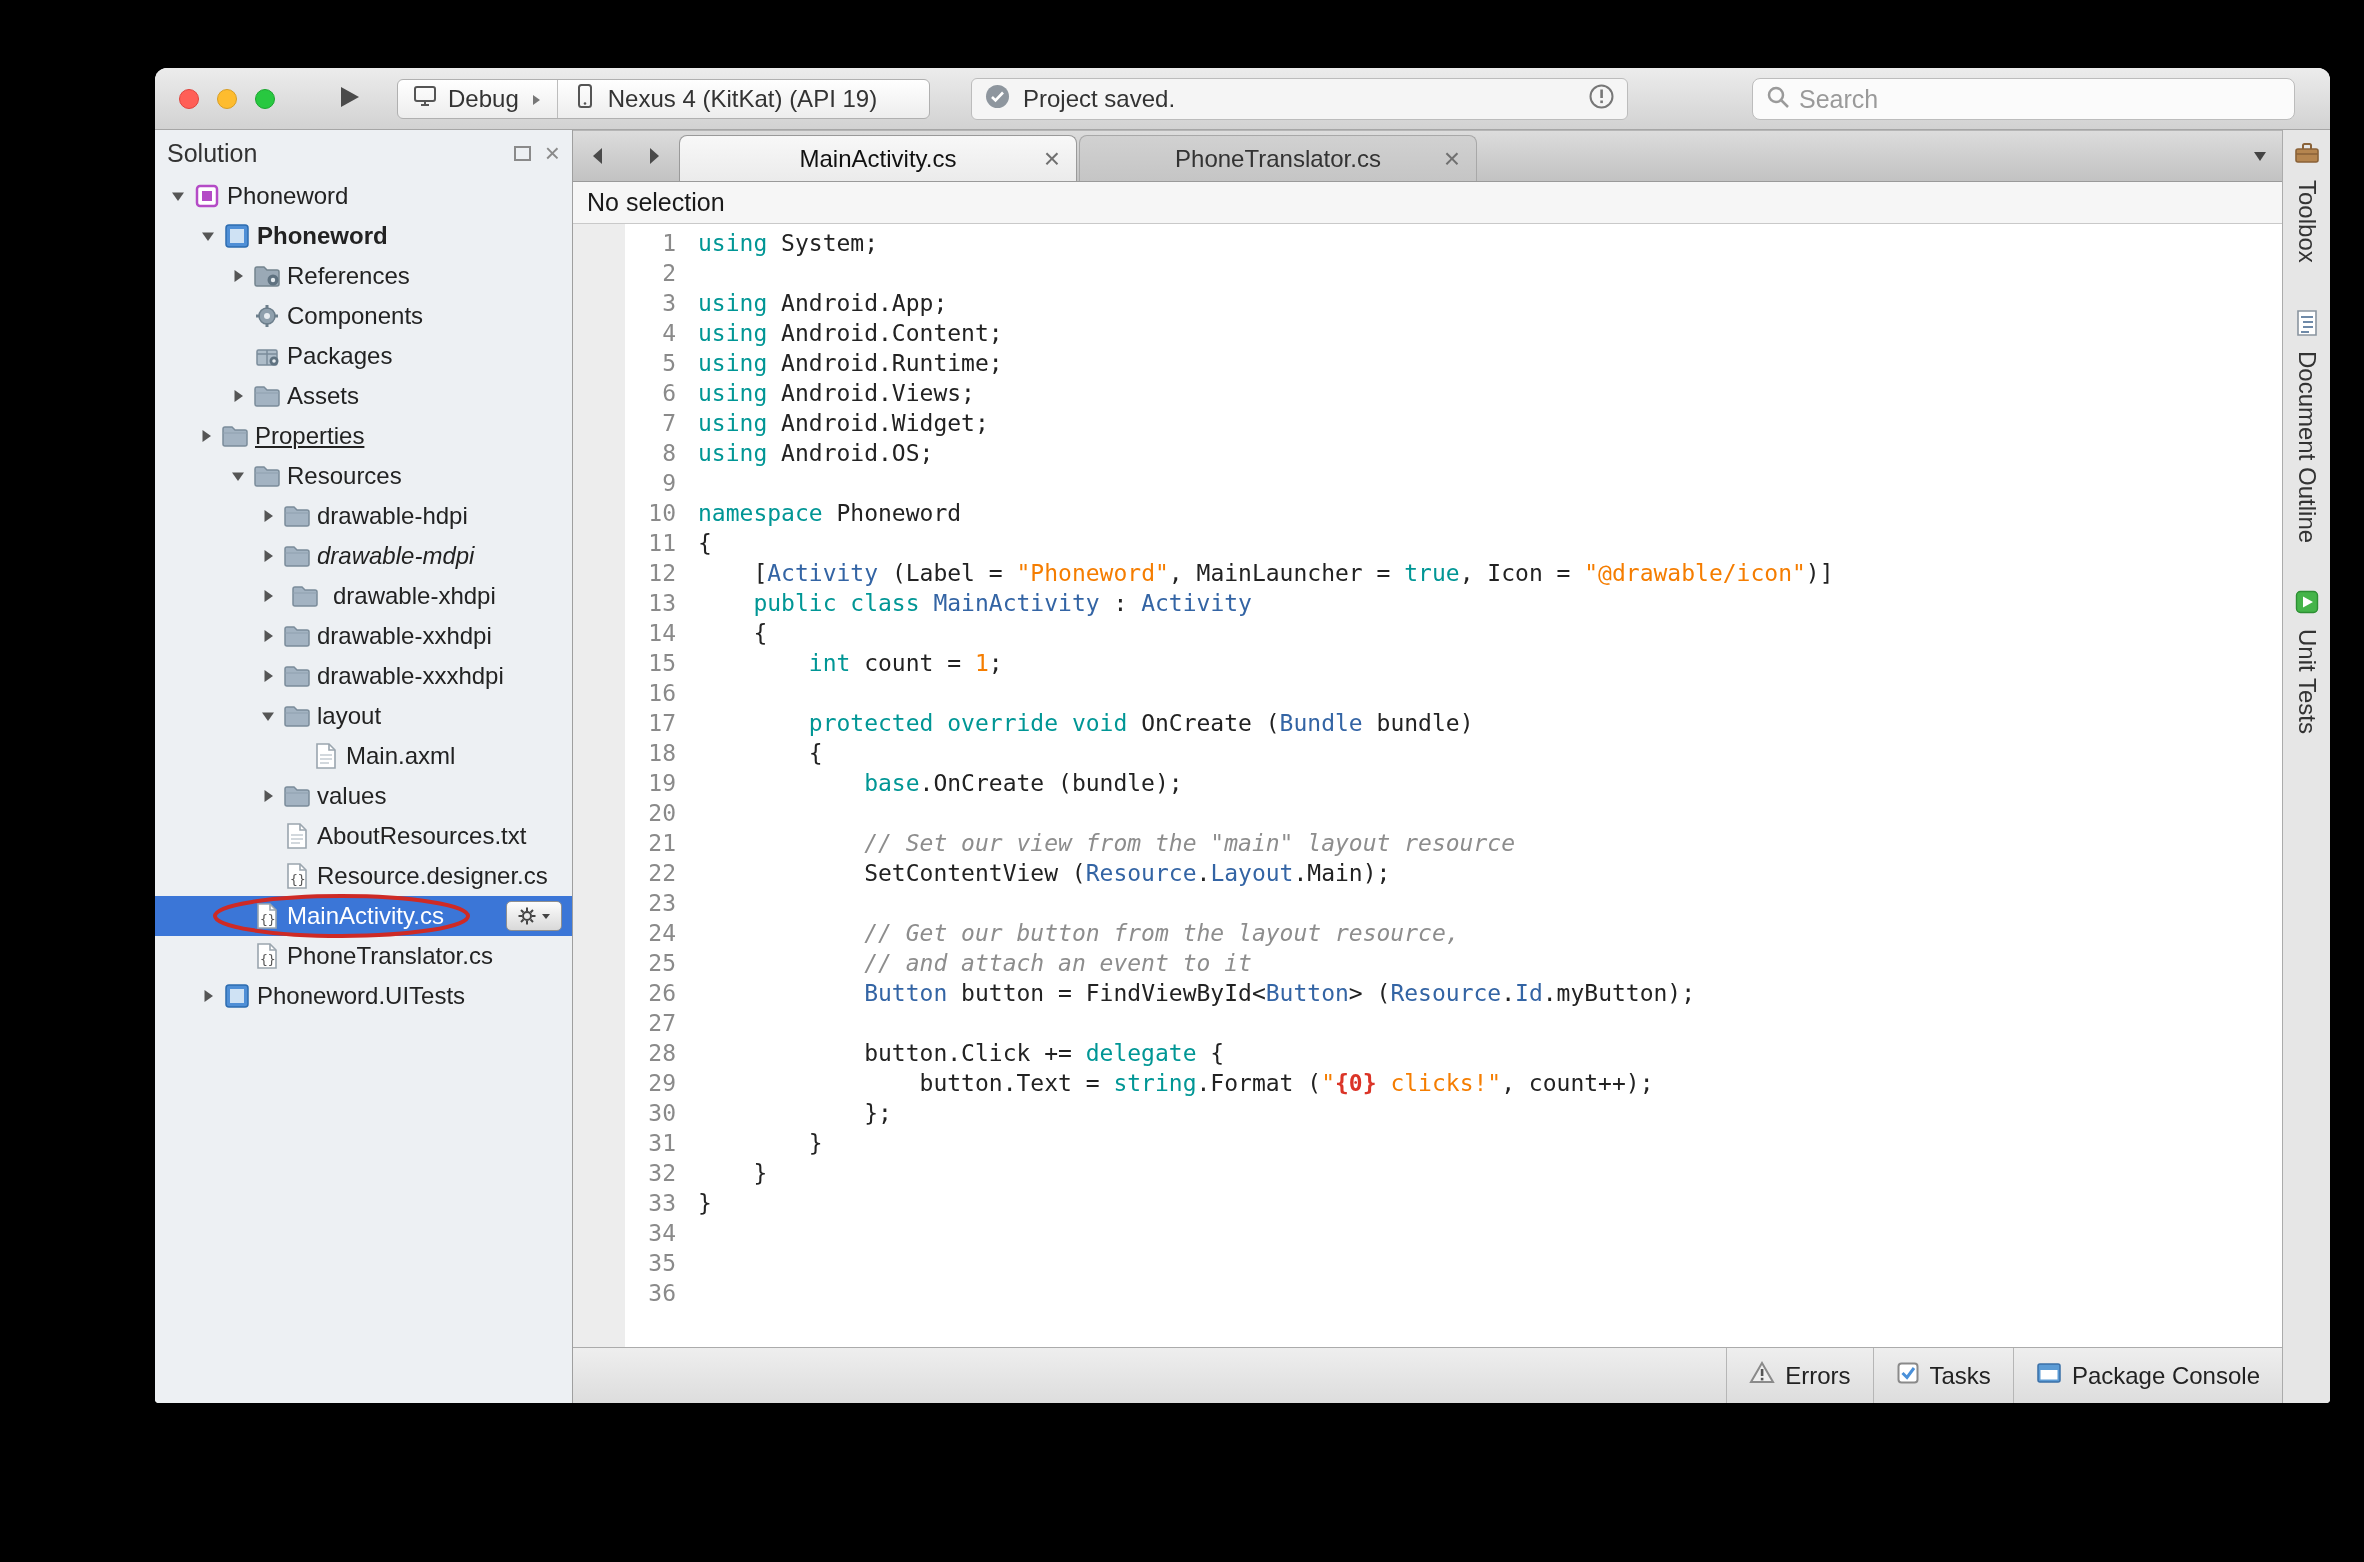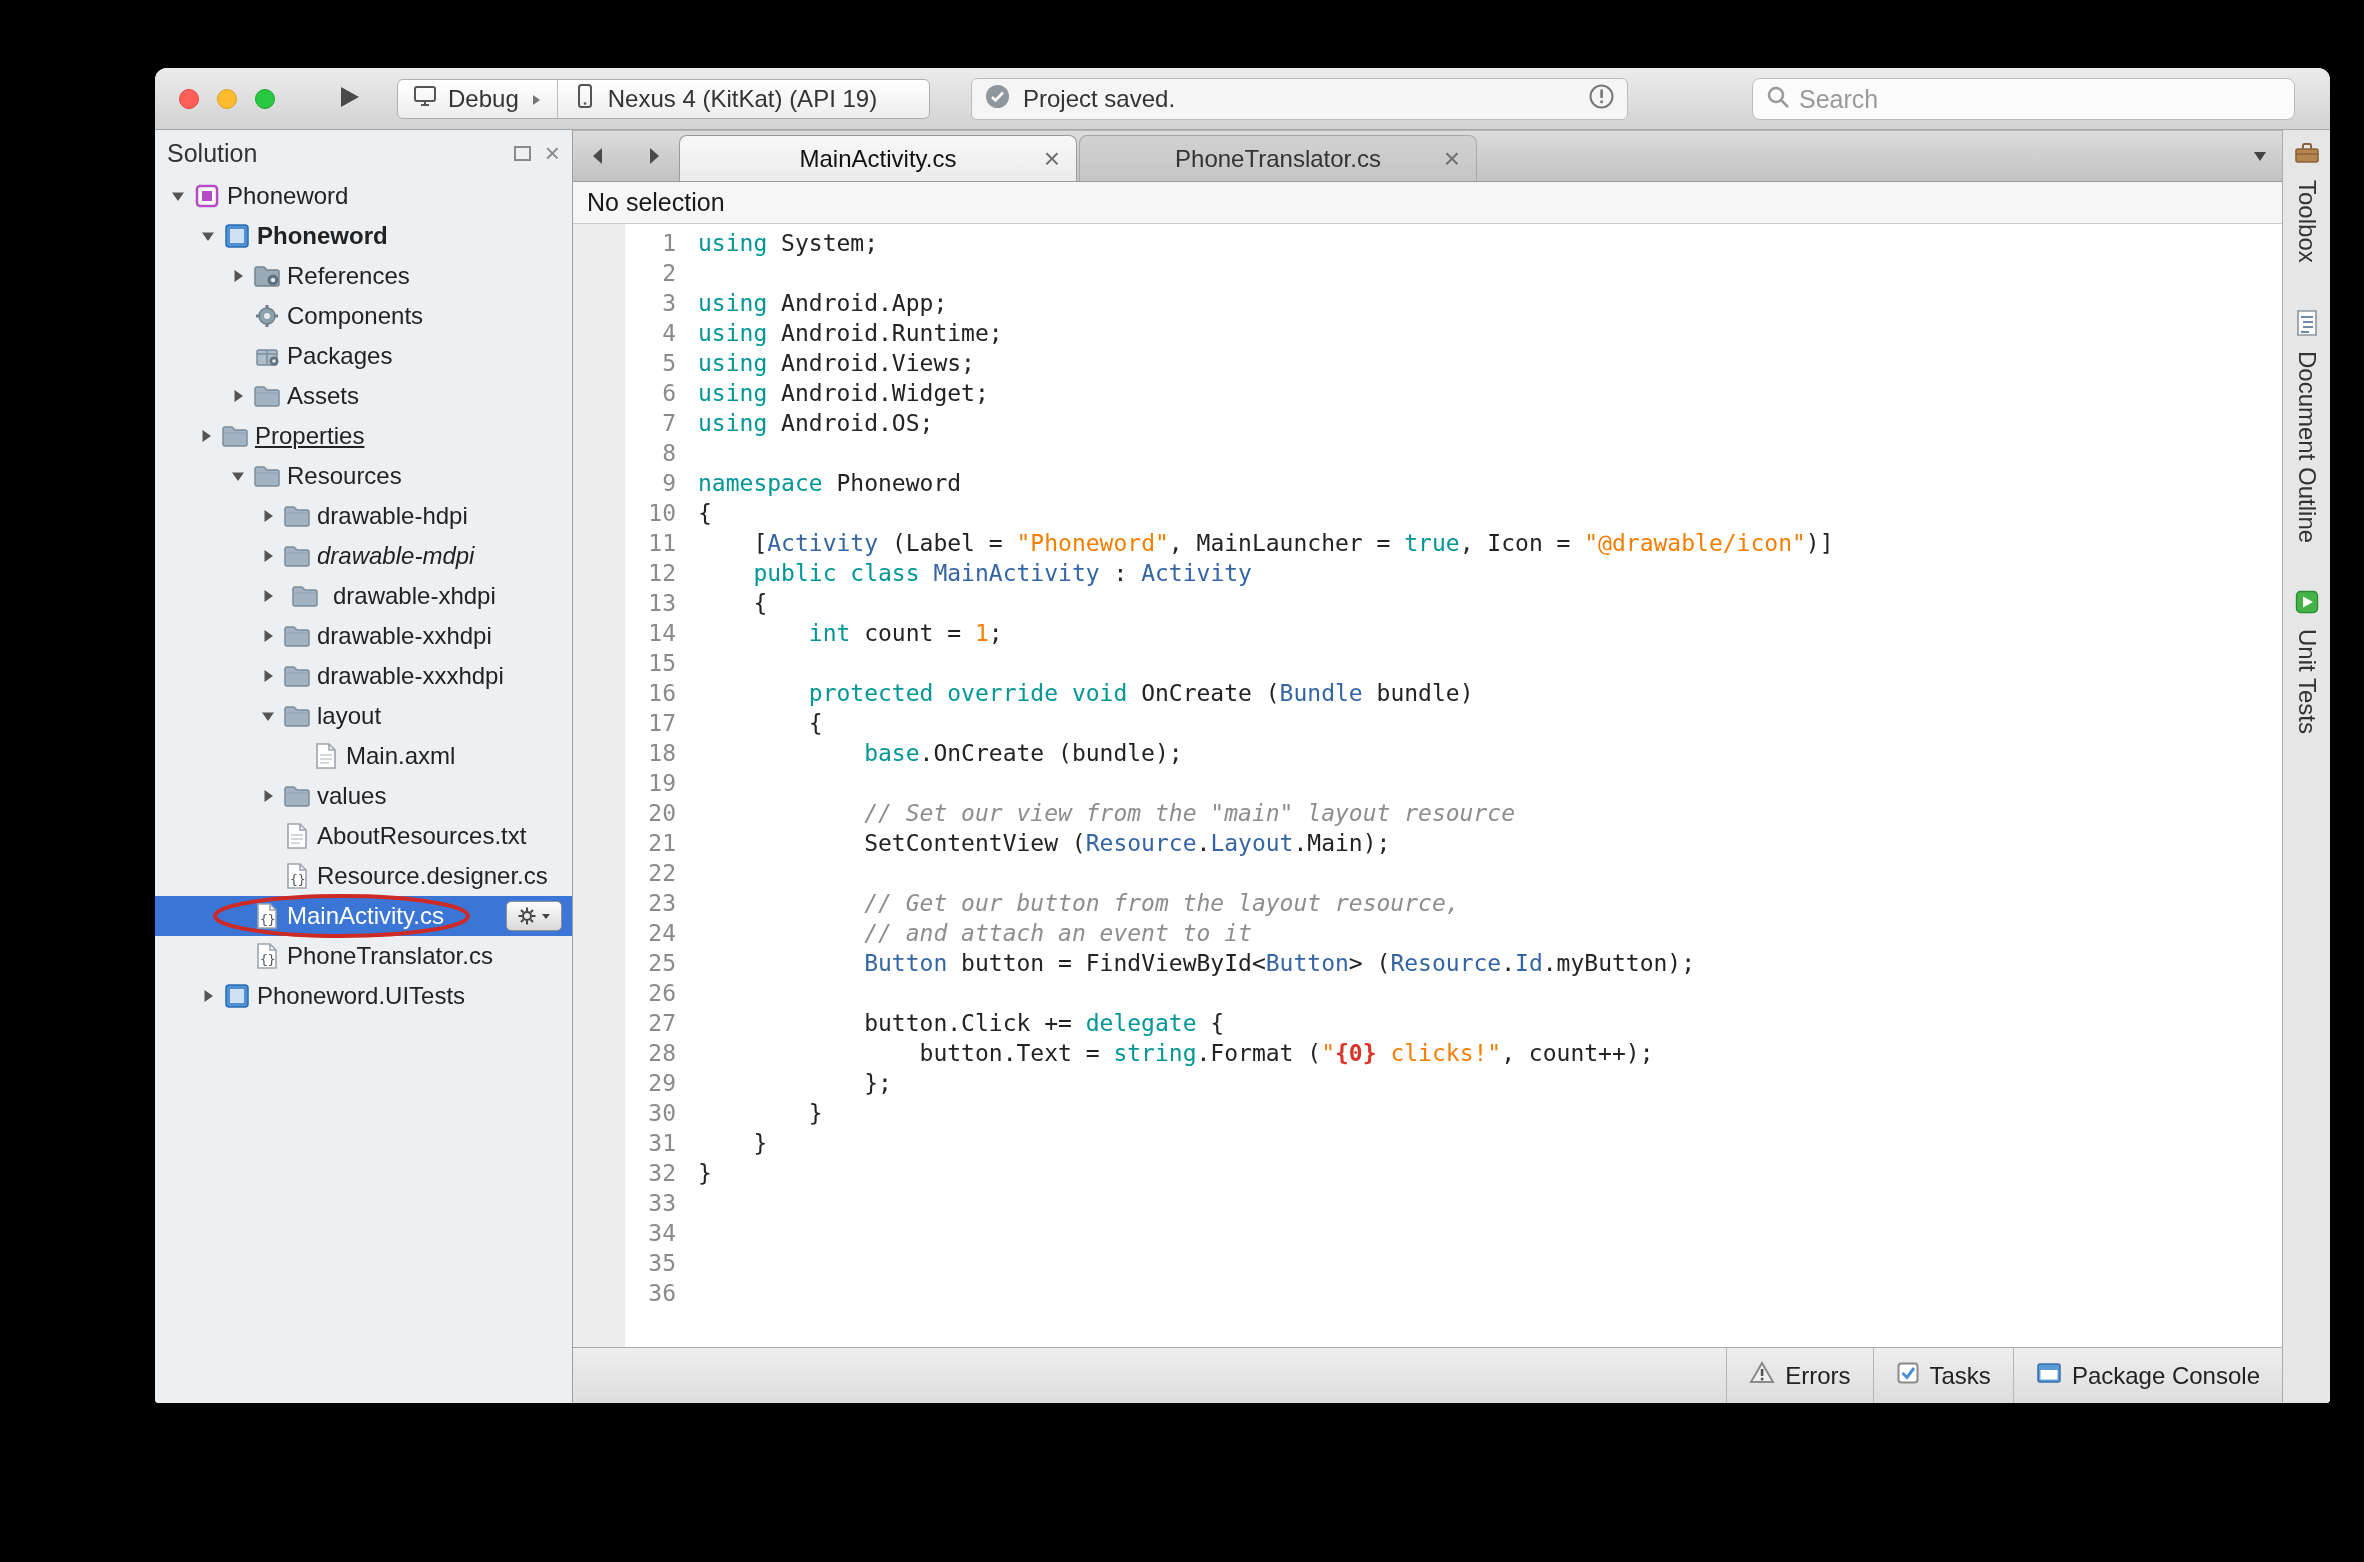--- a/index.html
+++ b/index.html
@@ -505,20 +505,21 @@
               <div>33</div>
               <div>34</div>
               <div>35</div>
               <div>36</div>
             </div>
         </div>
         <div class="code-lines" id="code-lines">
             <div class="line"><span class="tok-k">using</span><span class="tok-p"> System;</span></div>
             <div class="line">&nbsp;</div>
             <div class="line"><span class="tok-k">using</span><span class="tok-p"> Android.App;</span></div>
+            <div class="line"><span class="tok-k">using</span><span class="tok-p"> Android.Content;</span></div>
             <div class="line"><span class="tok-k">using</span><span class="tok-p"> Android.Runtime;</span></div>
             <div class="line"><span class="tok-k">using</span><span class="tok-p"> Android.Views;</span></div>
             <div class="line"><span class="tok-k">using</span><span class="tok-p"> Android.Widget;</span></div>
             <div class="line"><span class="tok-k">using</span><span class="tok-p"> Android.OS;</span></div>
             <div class="line">&nbsp;</div>
             <div class="line"><span class="tok-k">namespace</span><span class="tok-p"> Phoneword</span></div>
             <div class="line"><span class="tok-p">{</span></div>
             <div class="line"><span class="tok-p">    [</span><span class="tok-t">Activity</span><span class="tok-p"> (Label = </span><span class="tok-s">"Phoneword"</span><span class="tok-p">, MainLauncher = </span><span class="tok-k">true</span><span class="tok-p">, Icon = </span><span class="tok-s">"@drawable/icon"</span><span class="tok-p">)]</span></div>
             <div class="line"><span class="tok-p">    </span><span class="tok-k">public class</span><span class="tok-p"> </span><span class="tok-t">MainActivity</span><span class="tok-p"> : </span><span class="tok-t">Activity</span></div>
             <div class="line"><span class="tok-p">    {</span></div>

